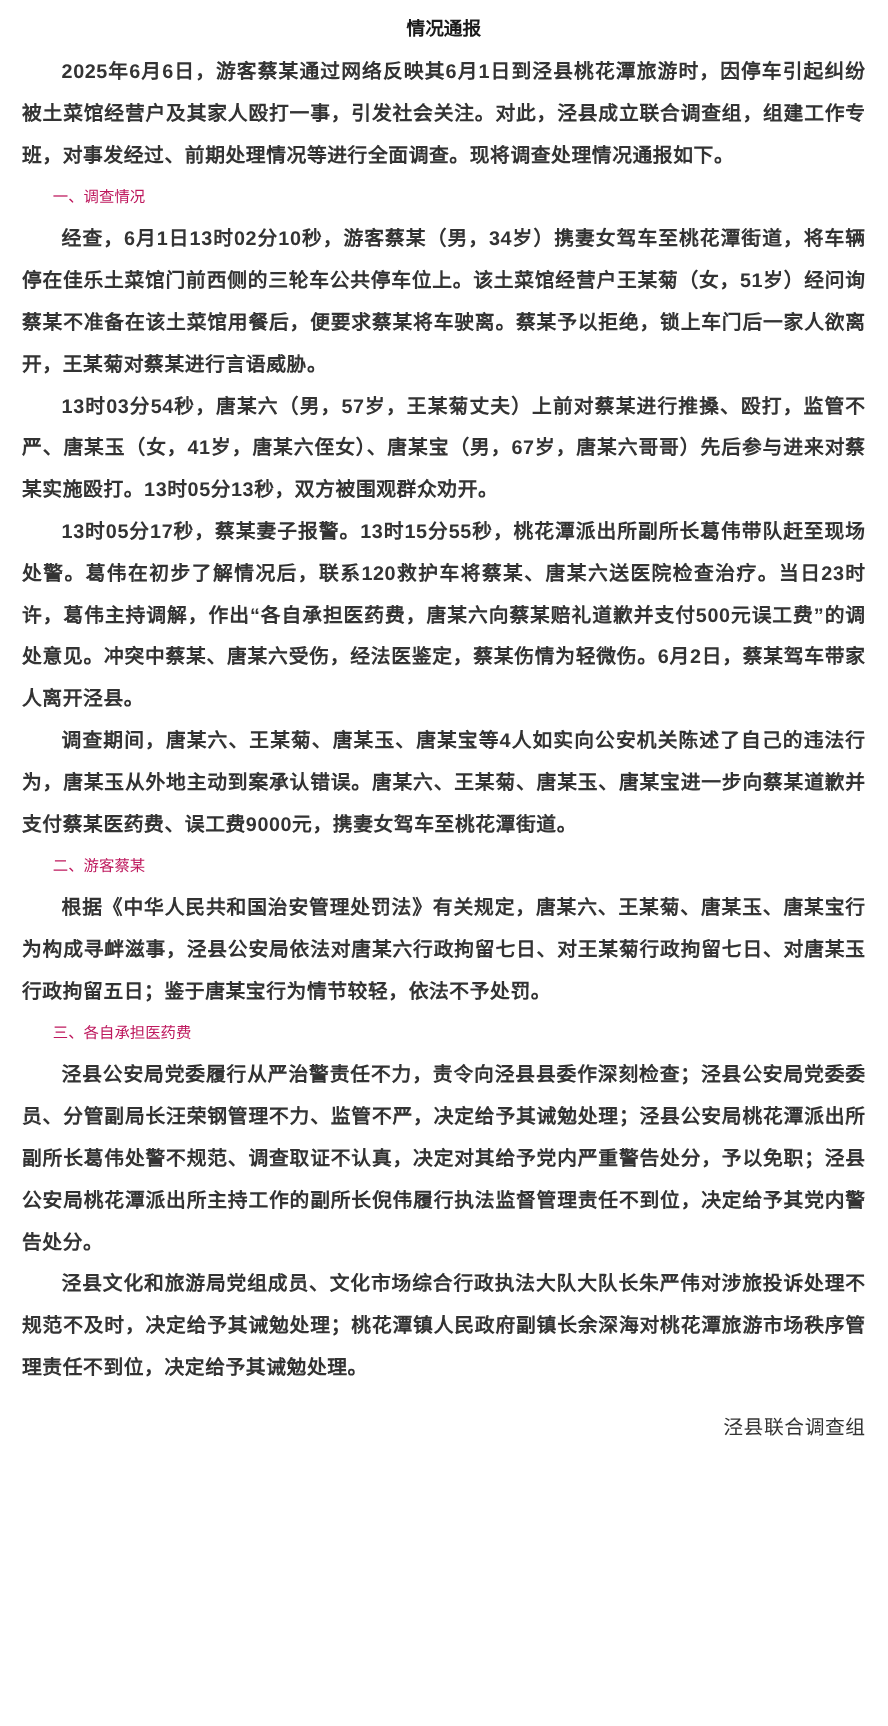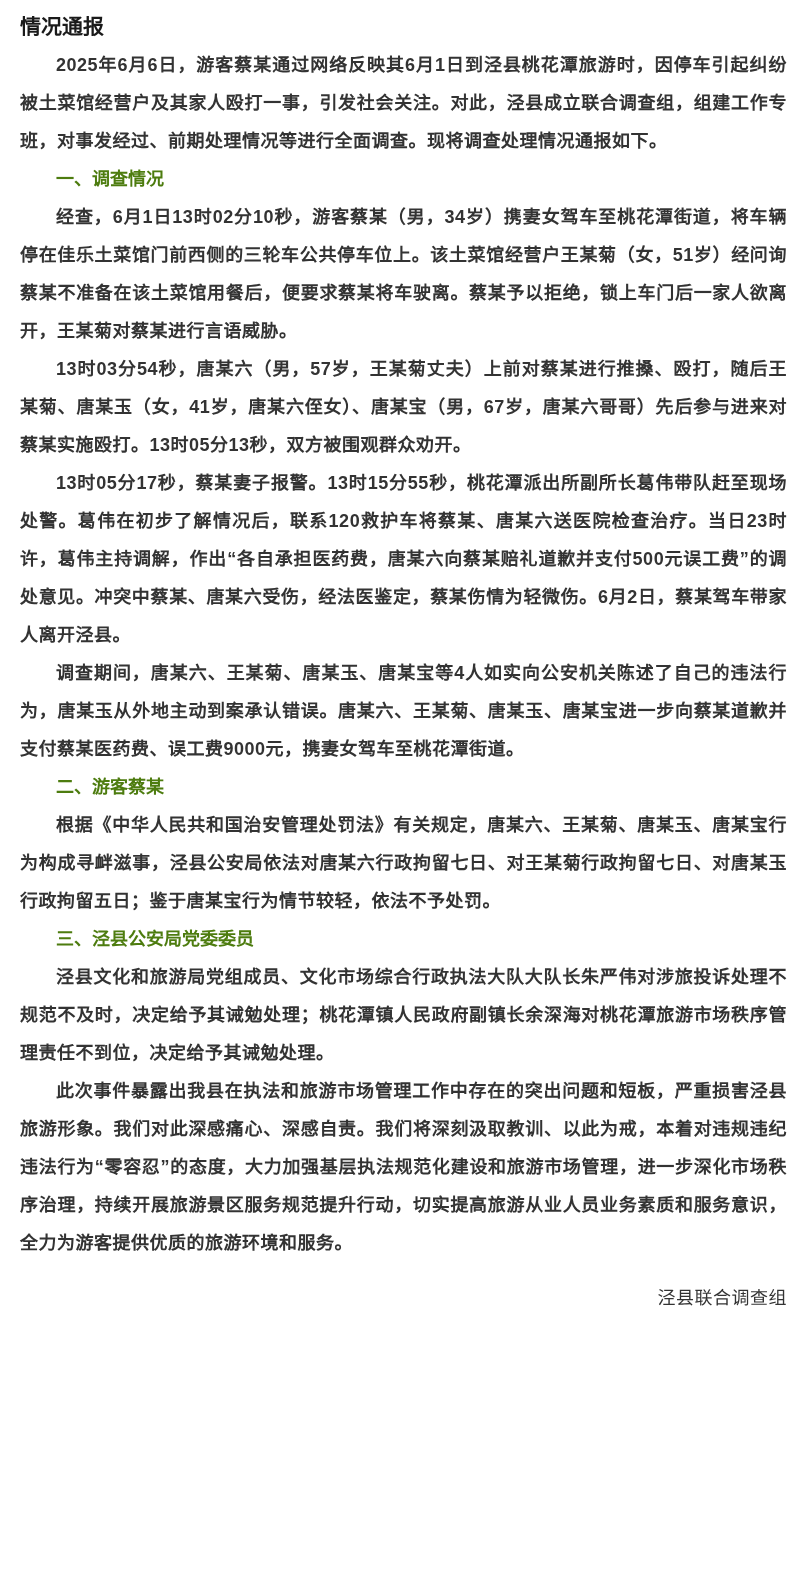--- a/index.html
+++ b/index.html
@@ -14,38 +14,39 @@
     margin: 0 auto;
     padding: 8px 20px 24px 20px;
     background: #ffffff;
     font-family: "Liberation Sans", "DejaVu Sans", sans-serif;
     font-size: 18px;
     line-height: 38px;
     color: #333333;
   }
   .doc-title {
     margin: 0;
-    font-size: 21px;
+    font-size: 17px;
     font-weight: 700;
+    text-align: center;
     color: #1a1a1a;
     line-height: 38px;
   }
   .para {
     margin: 0;
     text-indent: 2em;
     text-align: justify;
     letter-spacing: 0.5px;
     font-weight: bold;
   }
   .section-heading {
     margin: 0;
     text-indent: 2em;
-    font-weight: 700;
-    font-size: 18px;
-    color: #4d7c0f;
+    font-weight: 400;
+    font-size: 14px;
+    color: #be185d;
     line-height: 38px;
   }
   .sig-block {
     margin-top: 16px;
     text-align: right;
   }
   .sig-line {
     margin: 0;
     line-height: 40px;
     letter-spacing: 0.5px;
@@ -57,36 +58,36 @@
 <article class="doc">
 
   <h1 class="doc-title">情况通报</h1>
 
   <p class="para">2025年6月6日，游客蔡某通过网络反映其6月1日到泾县桃花潭旅游时，因停车引起纠纷被土菜馆经营户及其家人殴打一事，引发社会关注。对此，泾县成立联合调查组，组建工作专班，对事发经过、前期处理情况等进行全面调查。现将调查处理情况通报如下。</p>
 
   <h2 class="section-heading">一、调查情况</h2>
 
   <p class="para">经查，6月1日13时02分10秒，游客蔡某（男，34岁）携妻女驾车至桃花潭街道，将车辆停在佳乐土菜馆门前西侧的三轮车公共停车位上。该土菜馆经营户王某菊（女，51岁）经问询蔡某不准备在该土菜馆用餐后，便要求蔡某将车驶离。蔡某予以拒绝，锁上车门后一家人欲离开，王某菊对蔡某进行言语威胁。</p>
 
-  <p class="para">13时03分54秒，唐某六（男，57岁，王某菊丈夫）上前对蔡某进行推搡、殴打，随后王某菊、唐某玉（女，41岁，唐某六侄女）、唐某宝（男，67岁，唐某六哥哥）先后参与进来对蔡某实施殴打。13时05分13秒，双方被围观群众劝开。</p>
+  <p class="para">13时03分54秒，唐某六（男，57岁，王某菊丈夫）上前对蔡某进行推搡、殴打，监管不严、唐某玉（女，41岁，唐某六侄女）、唐某宝（男，67岁，唐某六哥哥）先后参与进来对蔡某实施殴打。13时05分13秒，双方被围观群众劝开。</p>
 
   <p class="para">13时05分17秒，蔡某妻子报警。13时15分55秒，桃花潭派出所副所长葛伟带队赶至现场处警。葛伟在初步了解情况后，联系120救护车将蔡某、唐某六送医院检查治疗。当日23时许，葛伟主持调解，作出“各自承担医药费，唐某六向蔡某赔礼道歉并支付500元误工费”的调处意见。冲突中蔡某、唐某六受伤，经法医鉴定，蔡某伤情为轻微伤。6月2日，蔡某驾车带家人离开泾县。</p>
 
   <p class="para">调查期间，唐某六、王某菊、唐某玉、唐某宝等4人如实向公安机关陈述了自己的违法行为，唐某玉从外地主动到案承认错误。唐某六、王某菊、唐某玉、唐某宝进一步向蔡某道歉并支付蔡某医药费、误工费9000元，携妻女驾车至桃花潭街道。</p>
 
   <h2 class="section-heading">二、游客蔡某</h2>
 
   <p class="para">根据《中华人民共和国治安管理处罚法》有关规定，唐某六、王某菊、唐某玉、唐某宝行为构成寻衅滋事，泾县公安局依法对唐某六行政拘留七日、对王某菊行政拘留七日、对唐某玉行政拘留五日；鉴于唐某宝行为情节较轻，依法不予处罚。</p>
 
 
-  <h2 class="section-heading">三、泾县公安局党委委员</h2>
+  <h2 class="section-heading">三、各自承担医药费</h2>
 
+  <p class="para">泾县公安局党委履行从严治警责任不力，责令向泾县县委作深刻检查；泾县公安局党委委员、分管副局长汪荣钢管理不力、监管不严，决定给予其诫勉处理；泾县公安局桃花潭派出所副所长葛伟处警不规范、调查取证不认真，决定对其给予党内严重警告处分，予以免职；泾县公安局桃花潭派出所主持工作的副所长倪伟履行执法监督管理责任不到位，决定给予其党内警告处分。</p>
 
   <p class="para">泾县文化和旅游局党组成员、文化市场综合行政执法大队大队长朱严伟对涉旅投诉处理不规范不及时，决定给予其诫勉处理；桃花潭镇人民政府副镇长余深海对桃花潭旅游市场秩序管理责任不到位，决定给予其诫勉处理。</p>
 
-  <p class="para">此次事件暴露出我县在执法和旅游市场管理工作中存在的突出问题和短板，严重损害泾县旅游形象。我们对此深感痛心、深感自责。我们将深刻汲取教训、以此为戒，本着对违规违纪违法行为“零容忍”的态度，大力加强基层执法规范化建设和旅游市场管理，进一步深化市场秩序治理，持续开展旅游景区服务规范提升行动，切实提高旅游从业人员业务素质和服务意识，全力为游客提供优质的旅游环境和服务。</p>
 
   <div class="sig-block">
     <p class="sig-line">泾县联合调查组</p>
 
   </div>
 
 </article>
 
 </body></html>

